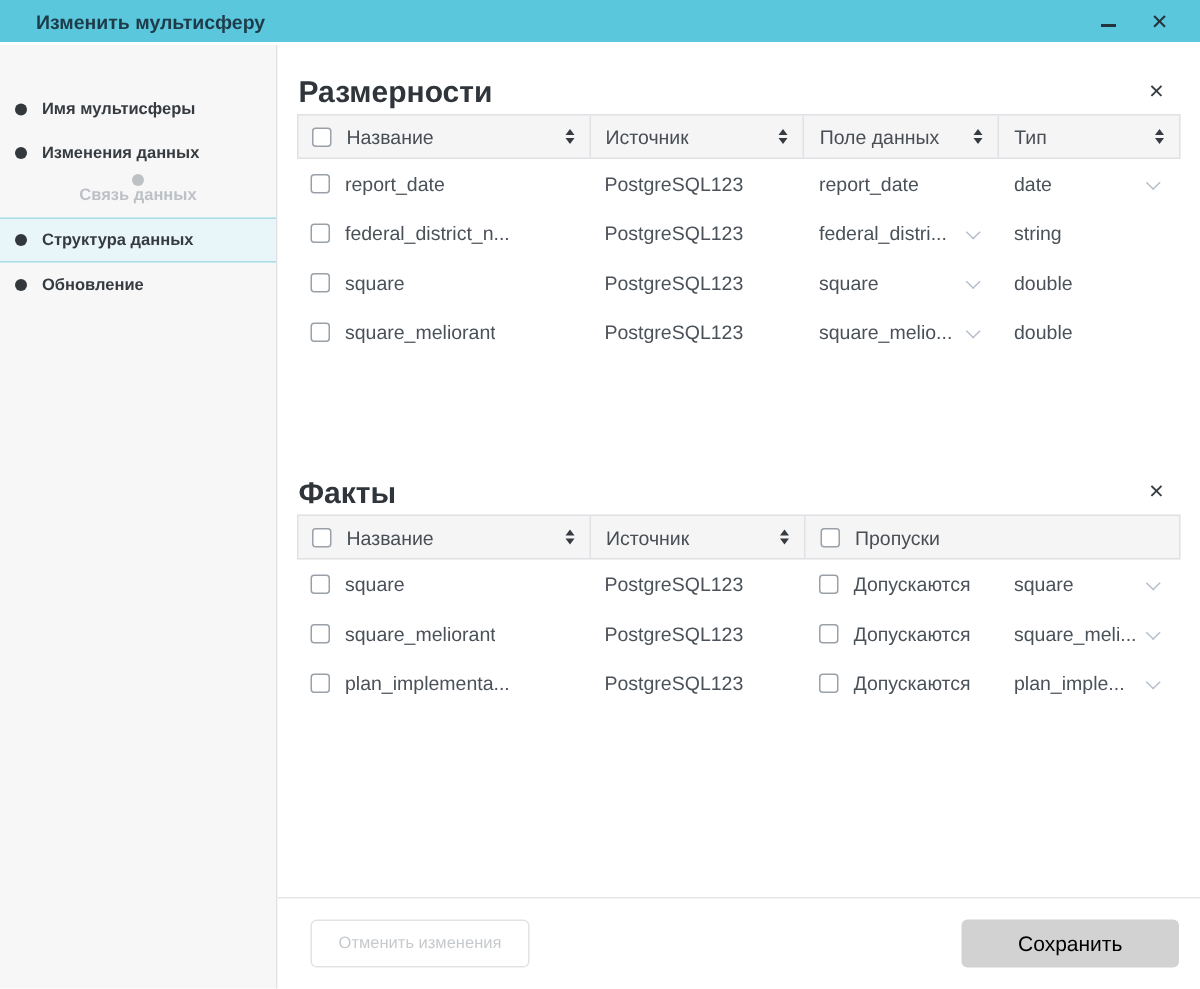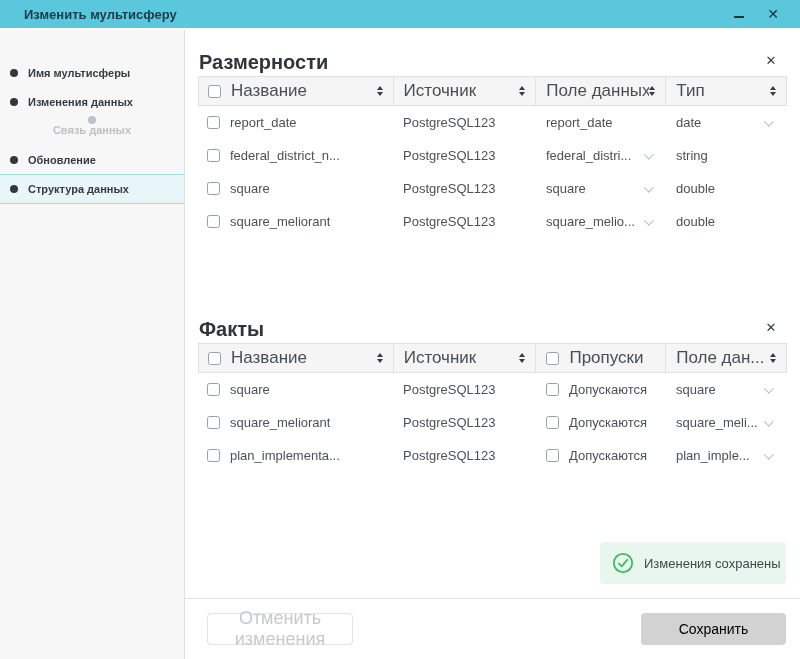--- a/index.html
+++ b/index.html
@@ -43,21 +43,21 @@
   .section-title { position:absolute; left:14px; font-size:20px; font-weight:600; color:#2f353a; }
   .section-close {
     position:absolute; right:21px; width:16px; height:16px; cursor:pointer;
     font-size:13px; color:#383d42; display:flex; align-items:center; justify-content:center;
   }
   .tbl { position:absolute; left:13px; width:589px; }
   .thead {
     display:flex; height:30px; background:#f5f5f6;
     border:1px solid #e0e1e4;
   }
-  .hcell { display:flex; align-items:center; border-right:1px solid #e0e1e4; padding-left:10px; font-size:17px; color:#494e54; }
+  .hcell { display:flex; align-items:center; border-right:1px solid #e0e1e4; padding-left:10px; font-size:13px; color:#494e54; }
   .hcell:last-child { border-right:none; }
   .c1 { width:195px; } .c2 { width:143px; } .c3 { width:130px; } .c4 { width:120px; }
   .thead .c1 { padding-left:9px; }
   .hlabel { white-space:nowrap; overflow:hidden; }
   .cb {
     display:inline-block; width:13px; height:13px; flex:0 0 auto;
     border:1.6px solid #99a0a7; border-radius:2.5px; background:#fff; cursor:pointer;
   }
   .hcell .cb + .hlabel, .cell .cb + .val { margin-left:10px; }
   .sort { display:flex; flex-direction:column; align-items:center; gap:2px; margin-left:auto; margin-right:10px; cursor:pointer; }
@@ -82,21 +82,21 @@
   
   .toast {
     position:absolute; right:14px; top:512px; width:186px; height:42px;
     background:#e9f6ee; border-radius:4px; display:flex; align-items:center; padding-left:12px;
   }
   .toast-text { margin-left:10px; font-size:13px; color:#42484e; }
   
   .footer-sep { position:absolute; left:0; right:0; top:568px; border-top:1px solid #e4e5e7; }
   .btn {
     position:absolute; top:583px; height:32px; border-radius:4px;
-    font-size:18px; display:flex; align-items:center; justify-content:center;
+    font-size:11px; display:flex; align-items:center; justify-content:center;
     font-family:"Liberation Sans", sans-serif; cursor:default;
   }
   .btn-cancel { left:22px; width:146px; background:#fff; border:1px solid #e2e3e5; color:#c7cacd; }
   .btn-save { right:14px; width:145px; background:#d2d2d3; border:none; color:#000000; font-size:14px; }
 </style>
 </head>
 <body>
 
 <div class="titlebar">
   <span class="titlebar-title">Изменить мультисферу</span>
@@ -116,27 +116,27 @@
       <span>Имя мультисферы</span>
     </div>
     <div class="side-item normal">
       <span class="dot"></span>
       <span>Изменения данных</span>
     </div>
     <div class="side-item disabled">
       <span class="dot"></span>
       <span>Связь данных</span>
     </div>
+    <div class="side-item selected">
+      <span class="dot"></span>
+      <span>Структура данных</span>
+    </div>
     <div class="side-item normal">
       <span class="dot"></span>
       <span>Обновление</span>
-    </div>
-    <div class="side-item selected">
-      <span class="dot"></span>
-      <span>Структура данных</span>
     </div>
   </div>
 
 <div class="content">
 
   <div class="section-title" id="dims-title">Размерности</div>
   <div class="section-close" id="dims-close">✕</div>
   <div class="tbl" id="dims-table">
     <div class="thead" id="dims-head">
         <div class="hcell c1">
@@ -253,27 +253,20 @@
           <span class="hlabel">Источник</span>
           <span class="sort">
             <span class="up"></span>
             <span class="down"></span>
           </span>
         </div>
         <div class="hcell c3">
           <span class="cb"></span>
           <span class="hlabel">Пропуски</span>
         </div>
-        <div class="hcell c4">
-          <span class="hlabel">Поле дан...</span>
-          <span class="sort">
-            <span class="up"></span>
-            <span class="down"></span>
-          </span>
-        </div>
       </div>
     <div id="facts-body">
         <div class="trow">
           <div class="cell c1">
             <span class="cb"></span>
             <span class="val">square</span>
           </div>
           <div class="cell c2">
             <span class="val">PostgreSQL123</span>
           </div>
@@ -316,24 +309,17 @@
             <span class="val gap-label">Допускаются</span>
           </div>
           <div class="cell c4 spread">
             <span class="val">plan_imple...</span>
             <span class="chev"></span>
           </div>
         </div>
       </div>
   </div>
 
-  <div class="toast">
-    <svg width="22" height="22" viewBox="0 0 24 24">
-      <circle cx="12" cy="12" r="10" fill="none" stroke="#3cbd61" stroke-width="2"></circle>
-      <path d="M7.5 12.6l3.1 3.1 6-7.2" fill="none" stroke="#3cbd61" stroke-width="2" stroke-linecap="round" stroke-linejoin="round"></path>
-    </svg>
-    <span class="toast-text">Изменения сохранены</span>
-  </div>
 
   <div class="footer-sep"></div>
   <button class="btn btn-cancel">Отменить изменения</button>
   <button class="btn btn-save">Сохранить</button>
 </div>
 
 </body></html>

